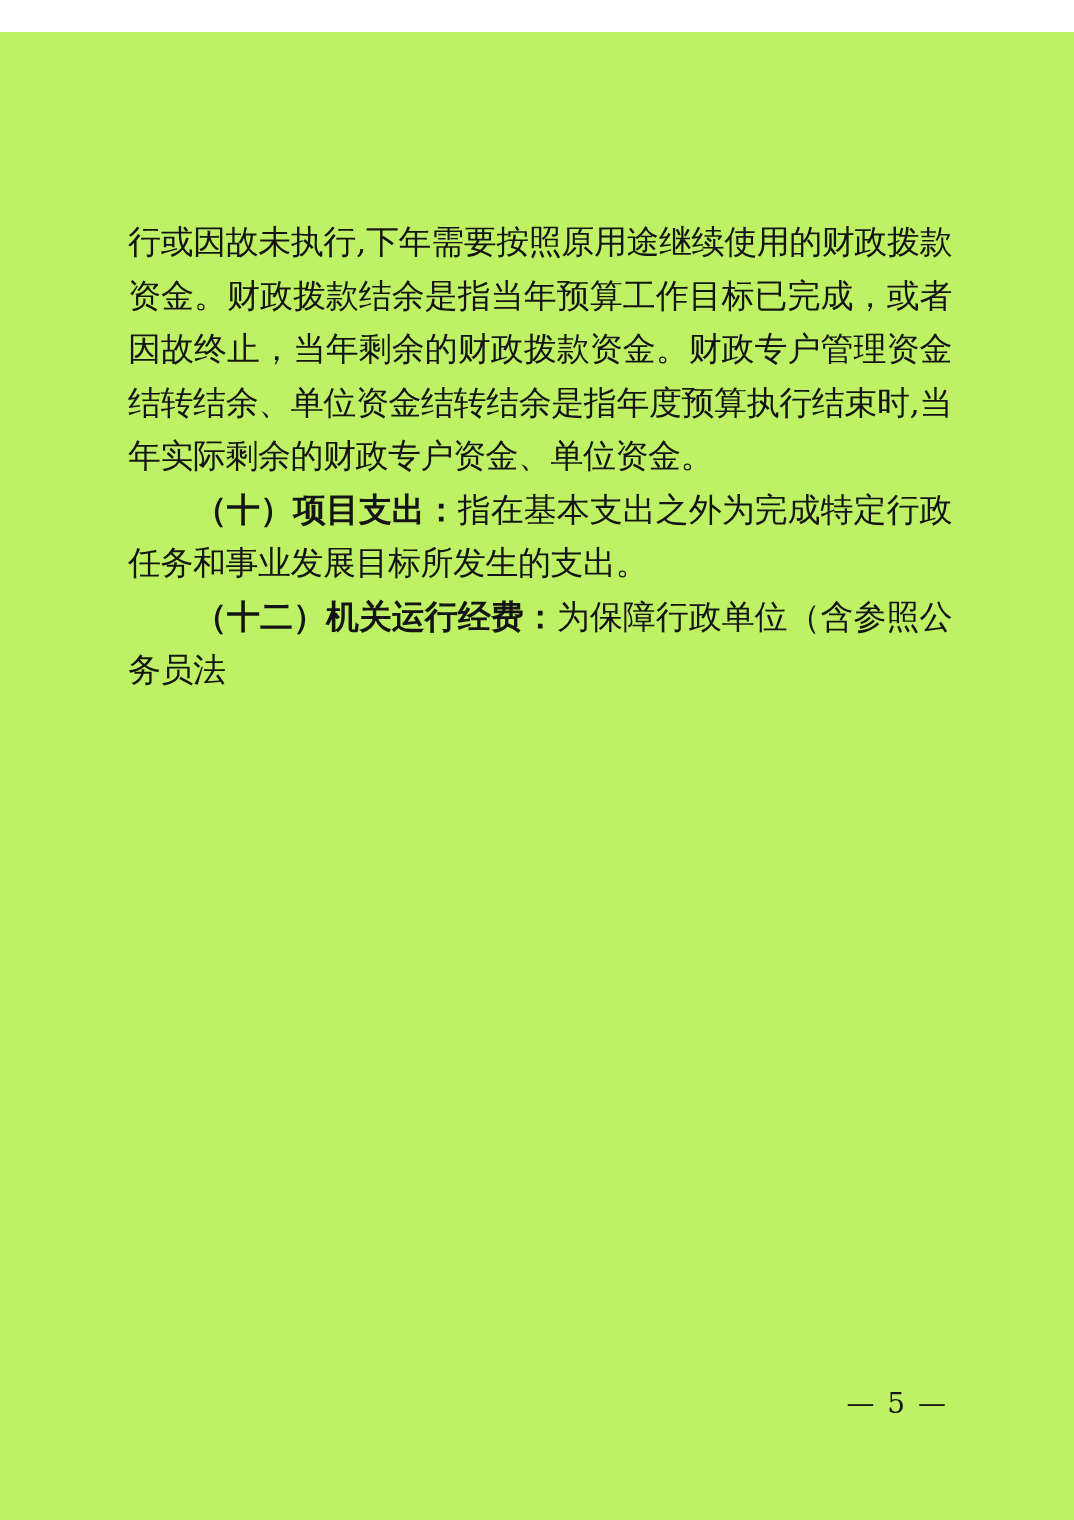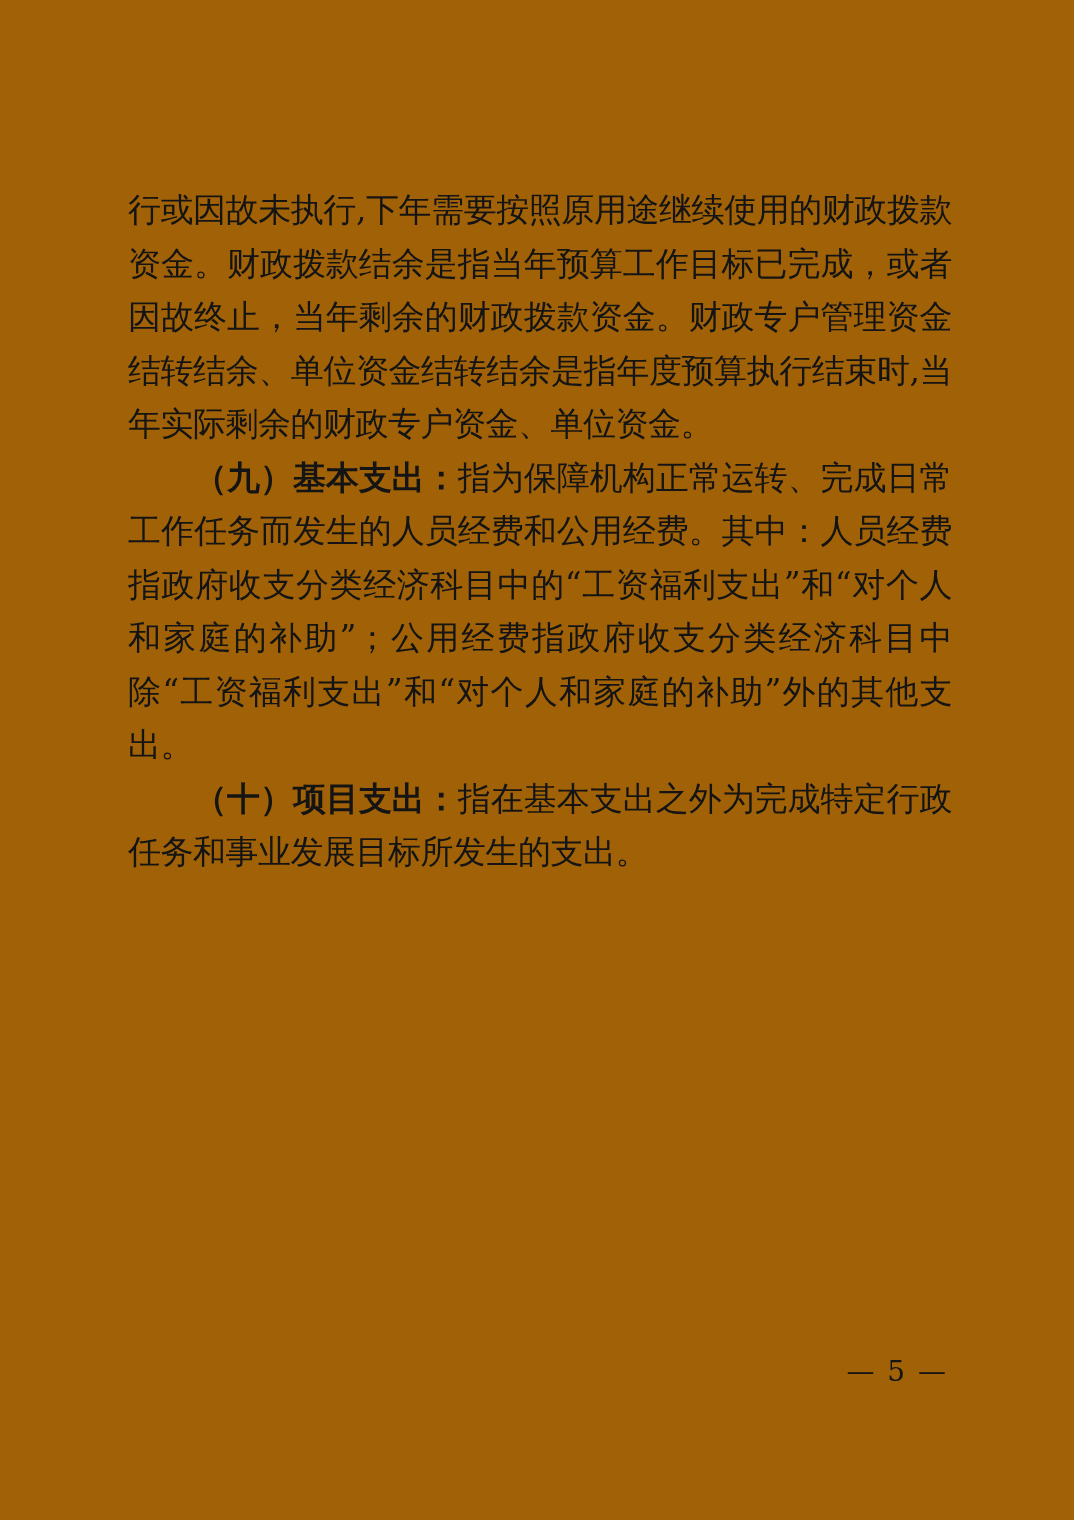--- a/index.html
+++ b/index.html
@@ -8,21 +8,22 @@
     width: 1074px;
     height: 1520px;
     background: #ffffff;
     position: relative;
     font-family: "DejaVu Serif", "Liberation Serif", serif;
     color: #141414;
   }
   .page {
     position: absolute;
     inset: 0;
-    background: #a16207;
+    background: #bef264;
+    margin-top: 32px;
   }
   .content {
     position: absolute;
     left: 128px;
     right: 122px;
     top: 183px;
     font-size: 33px;
     line-height: 53.5px;
     text-align: justify;
     text-justify: inter-character;
@@ -50,23 +51,23 @@
 </style>
 </head>
 <body>
 
 <div class="page">
 
   <div class="content">
 
     <p class="para continuation"><span>行或因故未执行,下年需要按照原用途继续使用的财政拨款资金。财政拨款结余是指当年预算工作目标已完成，或者因故终止，当年剩余的财政拨款资金。财政专户管理资金结转结余、单位资金结转结余是指年度预算执行结束时,当年实际剩余的财政专户资金、单位资金。</span></p>
 
-    <p class="para"><span class="lead">（九）基本支出：</span><span>指为保障机构正常运转、完成日常工作任务而发生的人员经费和公用经费。其中：人员经费指政府收支分类经济科目中的“工资福利支出”和“对个人和家庭的补助”；公用经费指政府收支分类经济科目中除“工资福利支出”和“对个人和家庭的补助”外的其他支出。</span></p>
 
     <p class="para"><span class="lead">（十）项目支出：</span><span>指在基本支出之外为完成特定行政任务和事业发展目标所发生的支出。</span></p>
 
 
+    <p class="para"><span class="lead">（十二）机关运行经费：</span><span>为保障行政单位（含参照公务员法</span></p>
 
   </div>
 
   <div class="footer">— 5 —</div>
 
 </div>
 
 </body></html>

